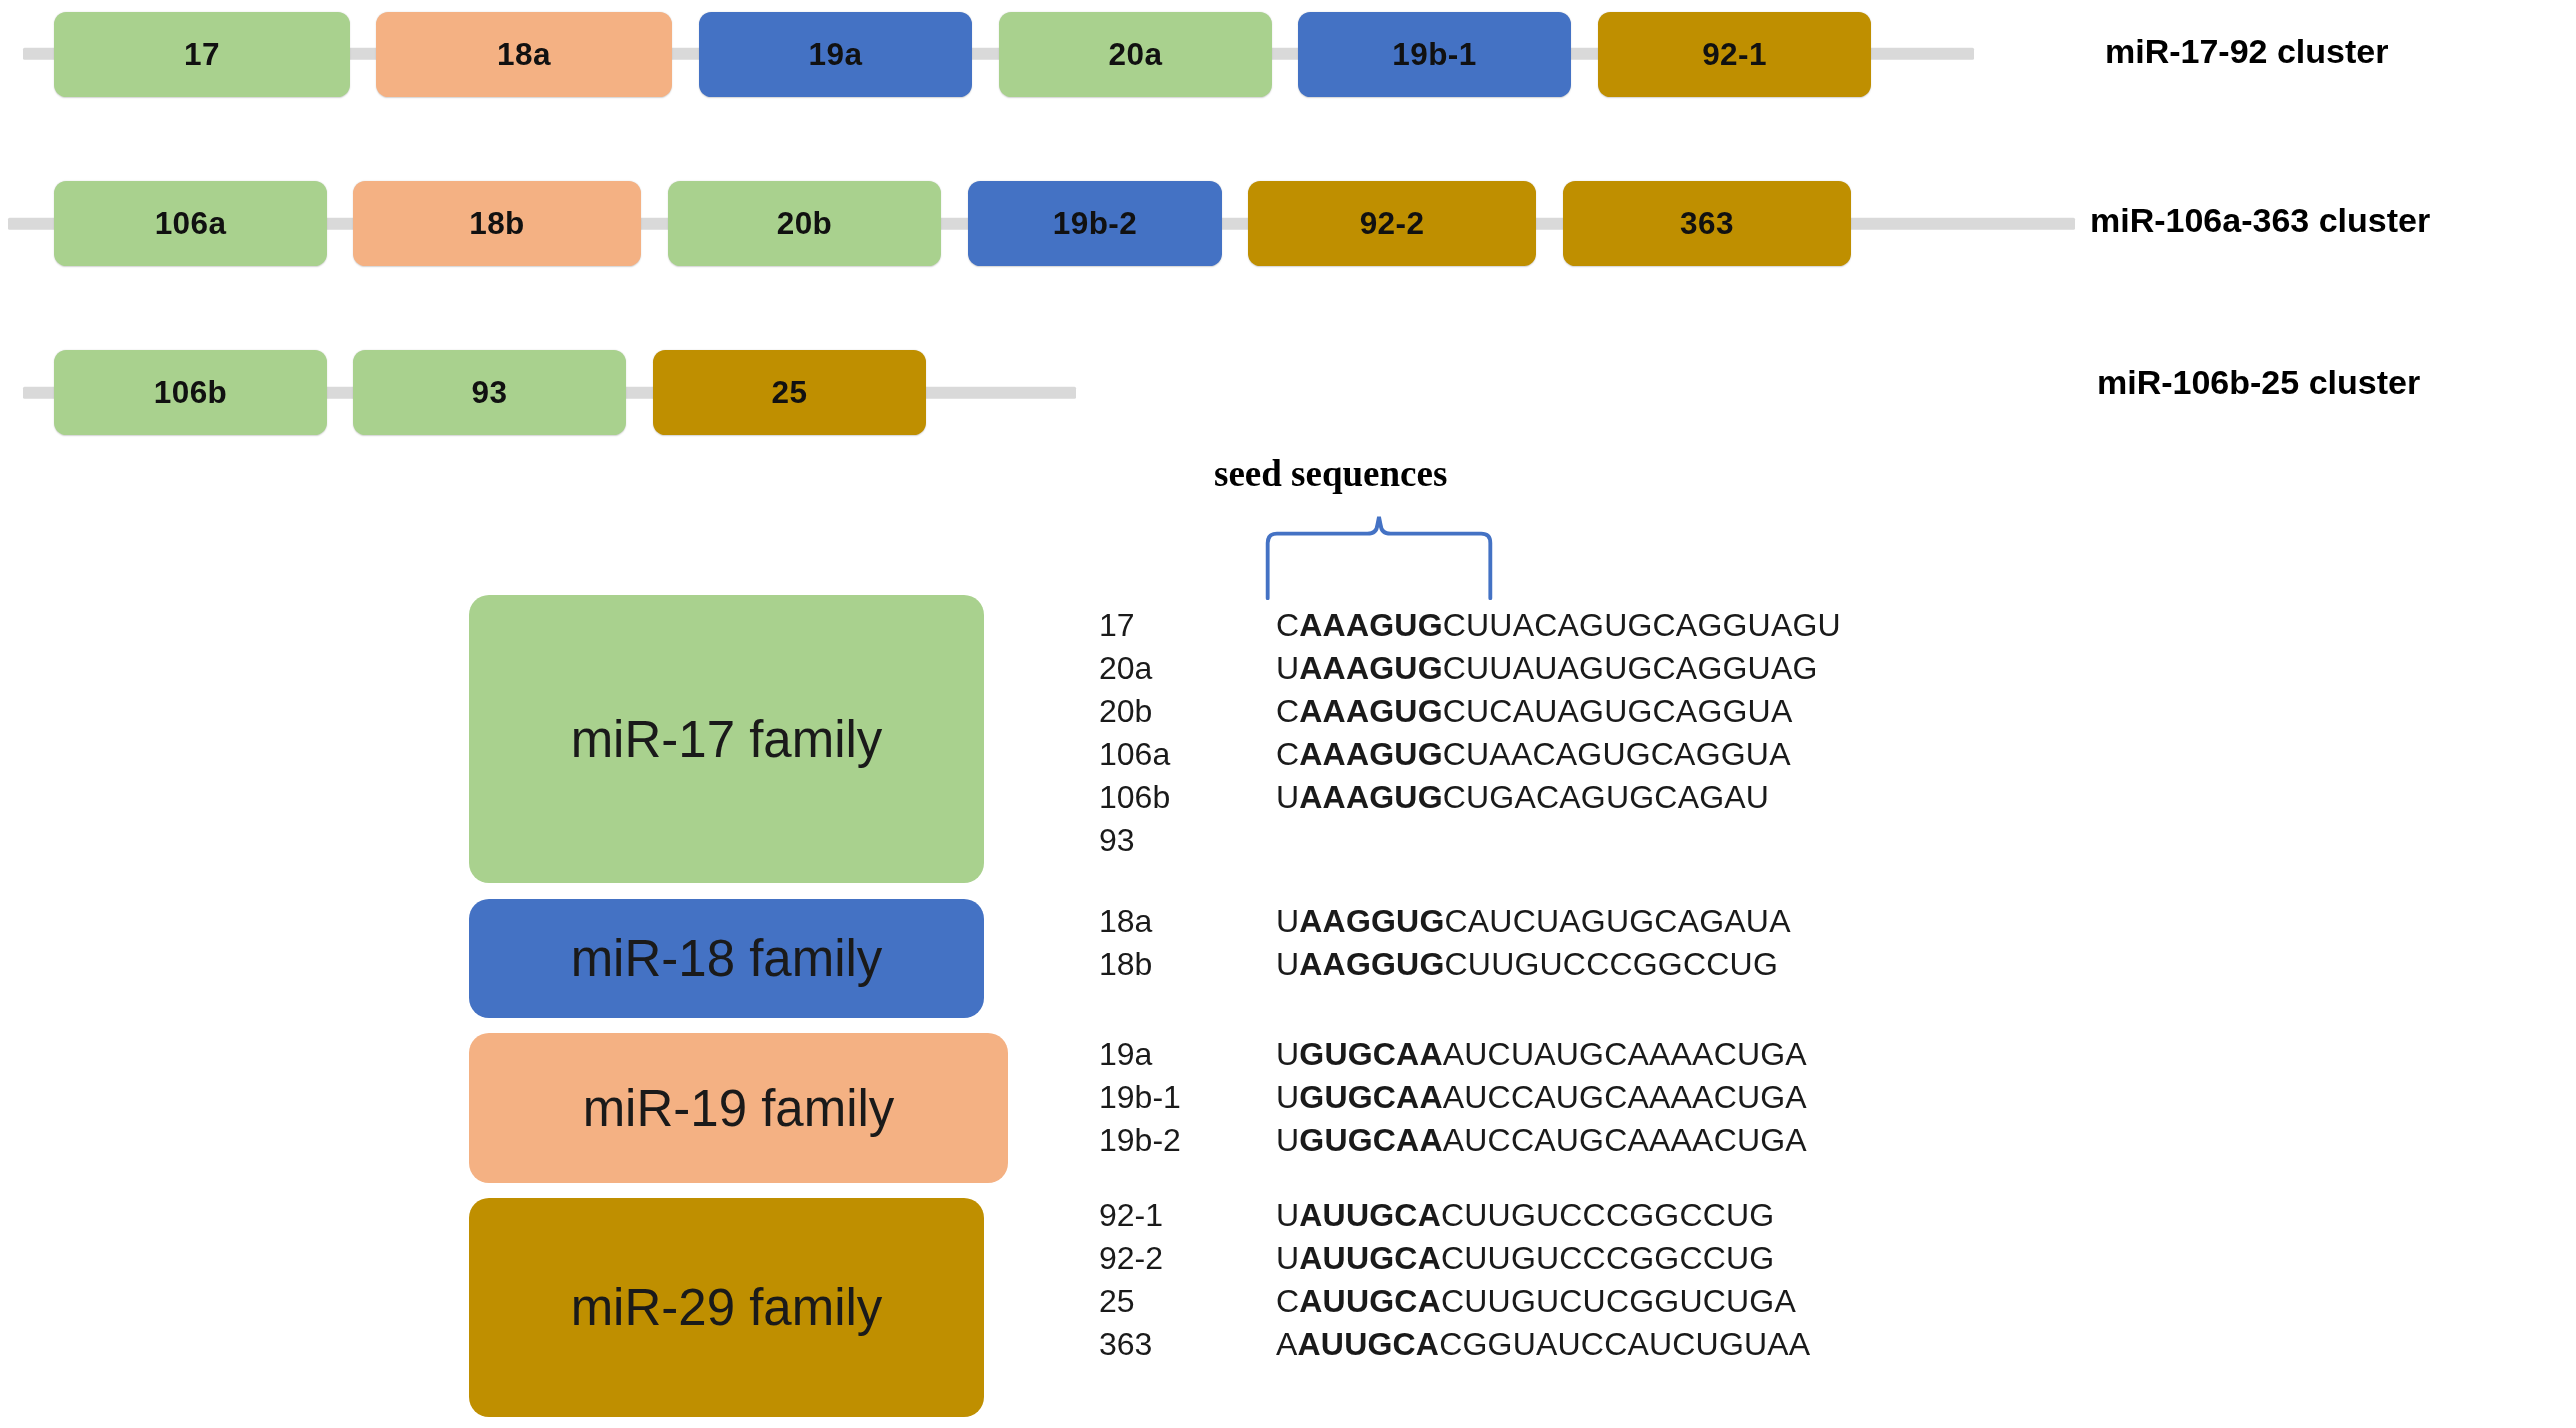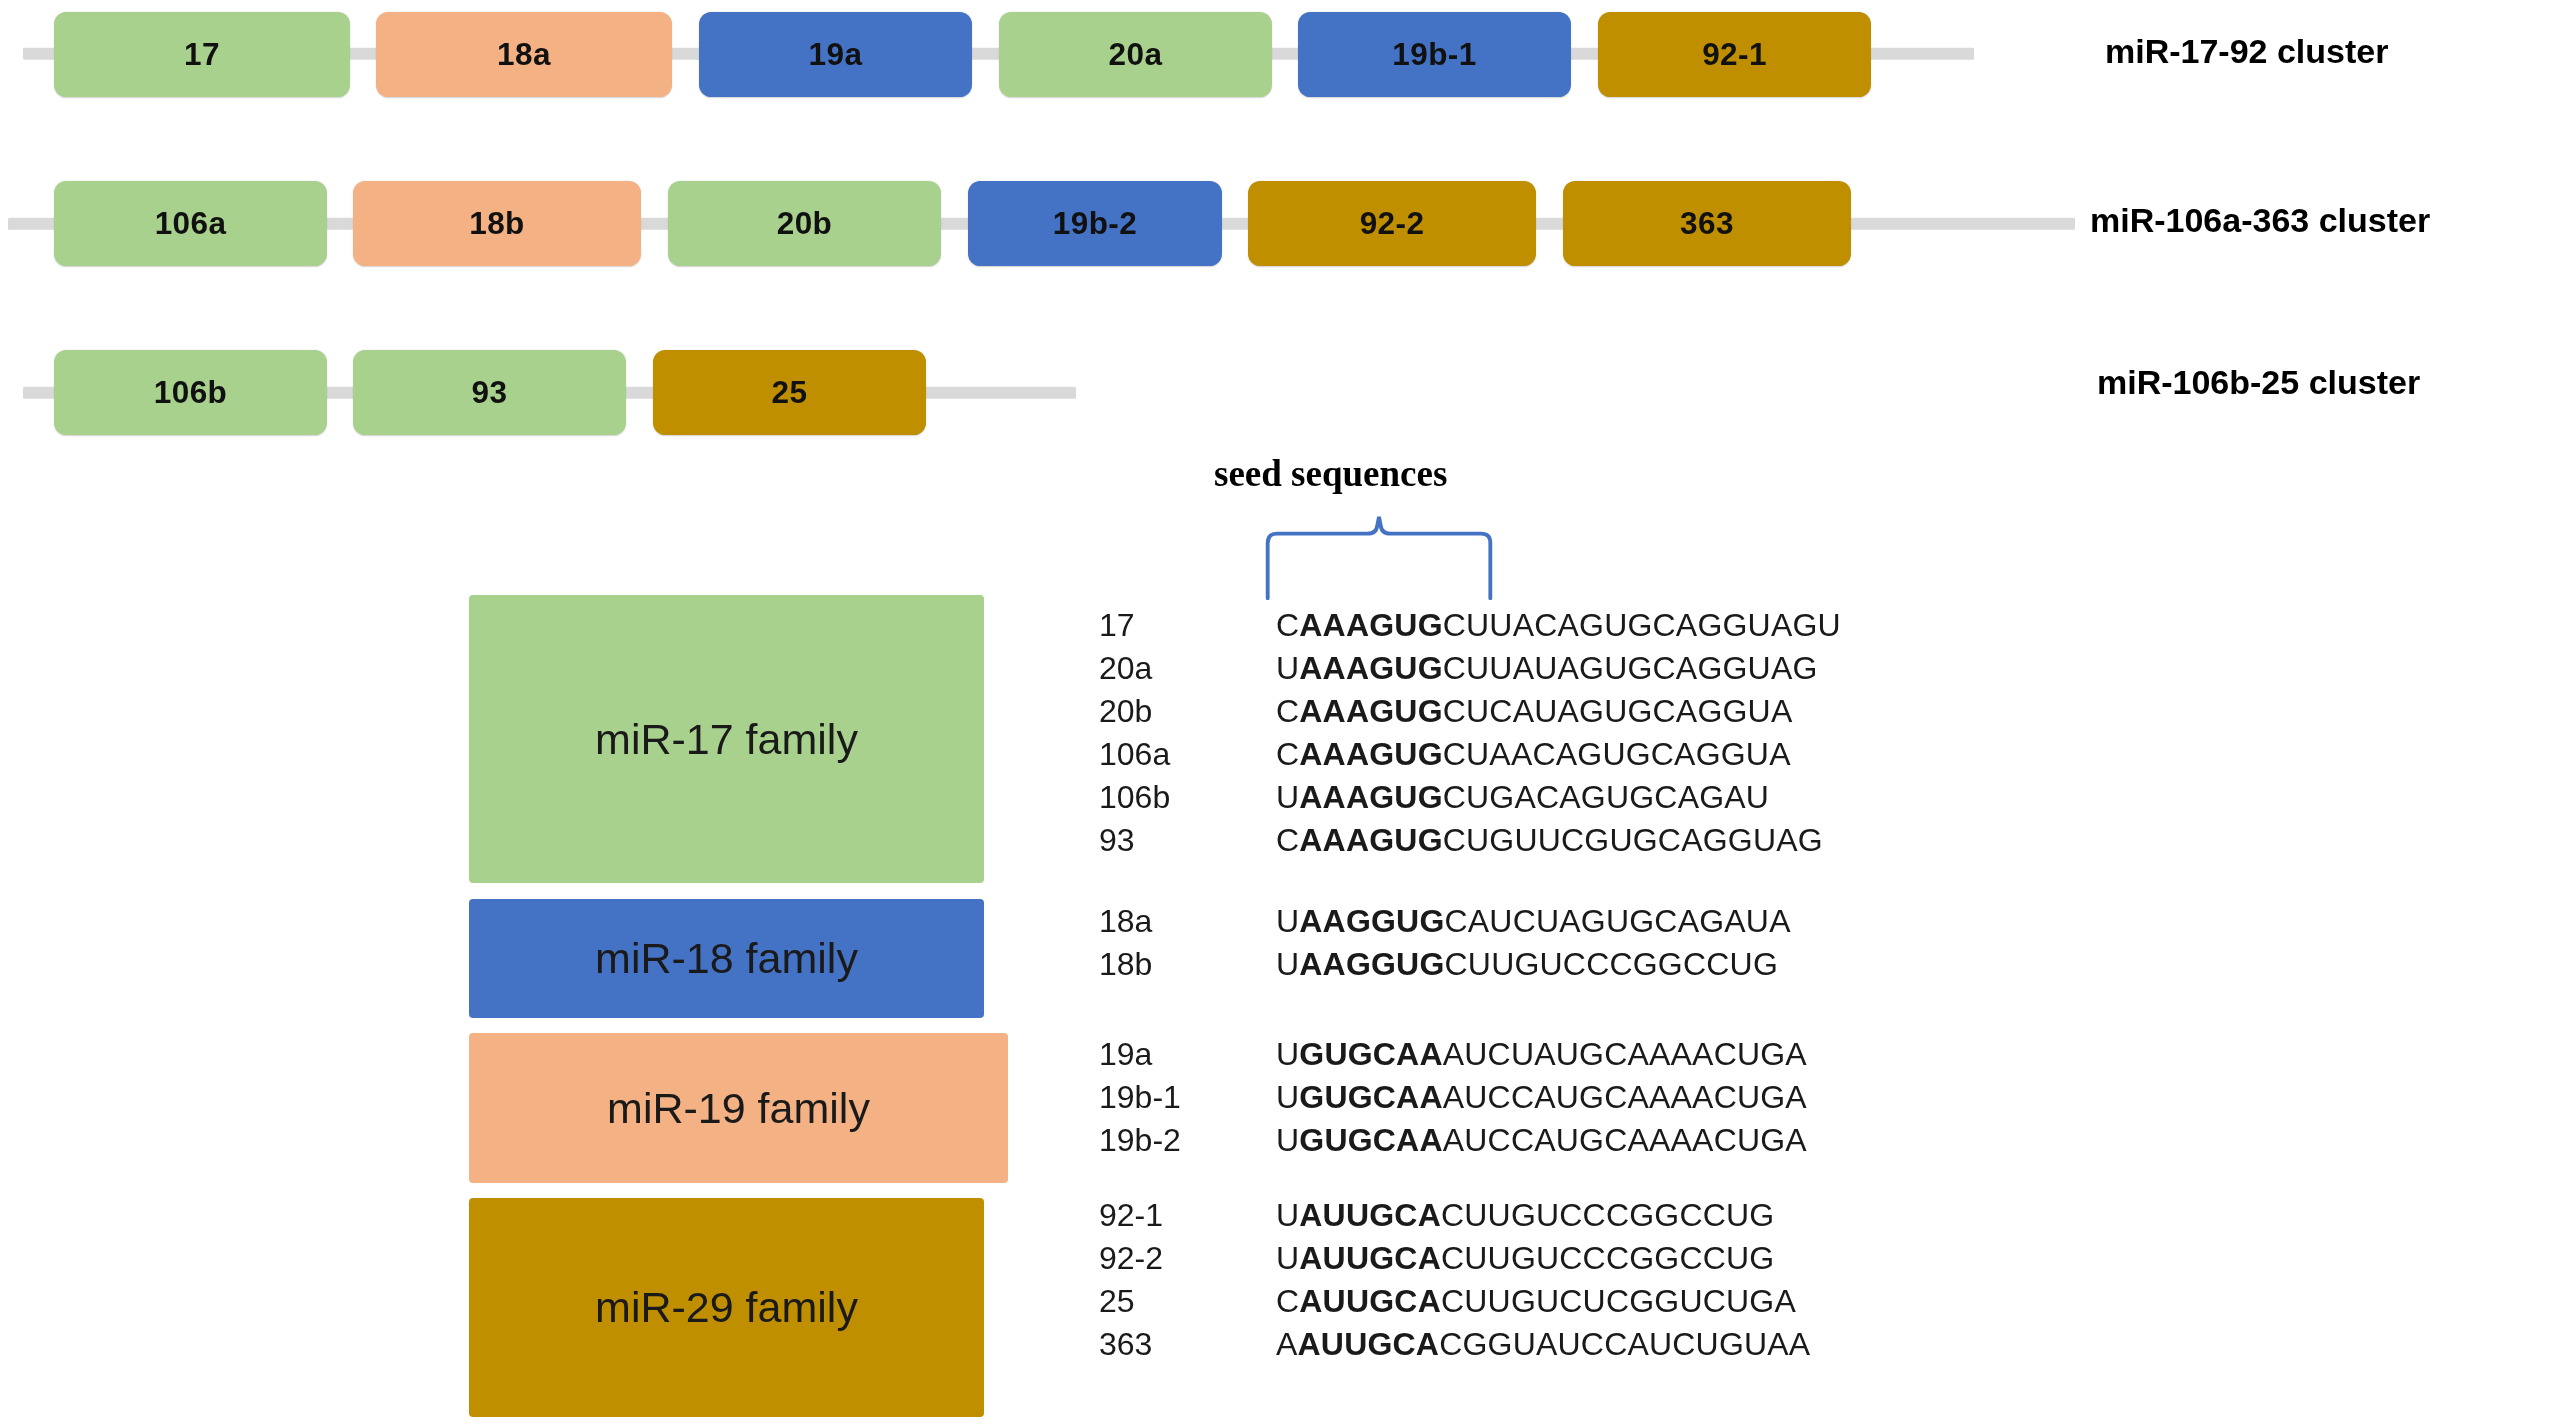--- a/index.html
+++ b/index.html
@@ -36,22 +36,22 @@
     position:absolute;
     font-family:"Liberation Serif",serif;
     font-weight:bold;font-size:37px;color:#000000;
     white-space:nowrap;
   }
   .brace{position:absolute;}
   
   .family-box{
     position:absolute;left:469px;
     display:flex;align-items:center;justify-content:center;
-    font-size:43px;color:#1a1a1a;
-    border-radius:4px;
+    font-size:51px;color:#1a1a1a;
+    border-radius:20px;
   }
   
   .seq-group{position:absolute;left:1099px;}
   .seq-row{
     display:flex;align-items:baseline;
     height:35px;
     font-size:32px;color:#1a1a1a;
     white-space:nowrap;
   }
   .seq-name{width:177px;flex:none;letter-spacing:0px;}
@@ -116,21 +116,20 @@
       <div class="seq-row" style="height: 43px;">
         <span class="seq-name">106a</span>
         <span class="seq-text"><span>C</span><b>AAAGUG</b><span>CUAACAGUGCAGGUA</span></span>
       </div>
       <div class="seq-row" style="height: 43px;">
         <span class="seq-name">106b</span>
         <span class="seq-text"><span>U</span><b>AAAGUG</b><span>CUGACAGUGCAGAU</span></span>
       </div>
       <div class="seq-row" style="height: 43px;">
         <span class="seq-name">93</span>
-        <span class="seq-text"><span>C</span><b>AAAGUG</b><span>CUGUUCGUGCAGGUAG</span></span>
       </div>
     </div>
     <div class="family-box" style="top: 899px; width: 515px; height: 119px; background: rgb(68, 114, 196);">miR-18 family</div>
     <div class="seq-group" style="top: 903px;">
       <div class="seq-row" style="height: 43px;">
         <span class="seq-name">18a</span>
         <span class="seq-text"><span>U</span><b>AAGGUG</b><span>CAUCUAGUGCAGAUA</span></span>
       </div>
       <div class="seq-row" style="height: 43px;">
         <span class="seq-name">18b</span>

